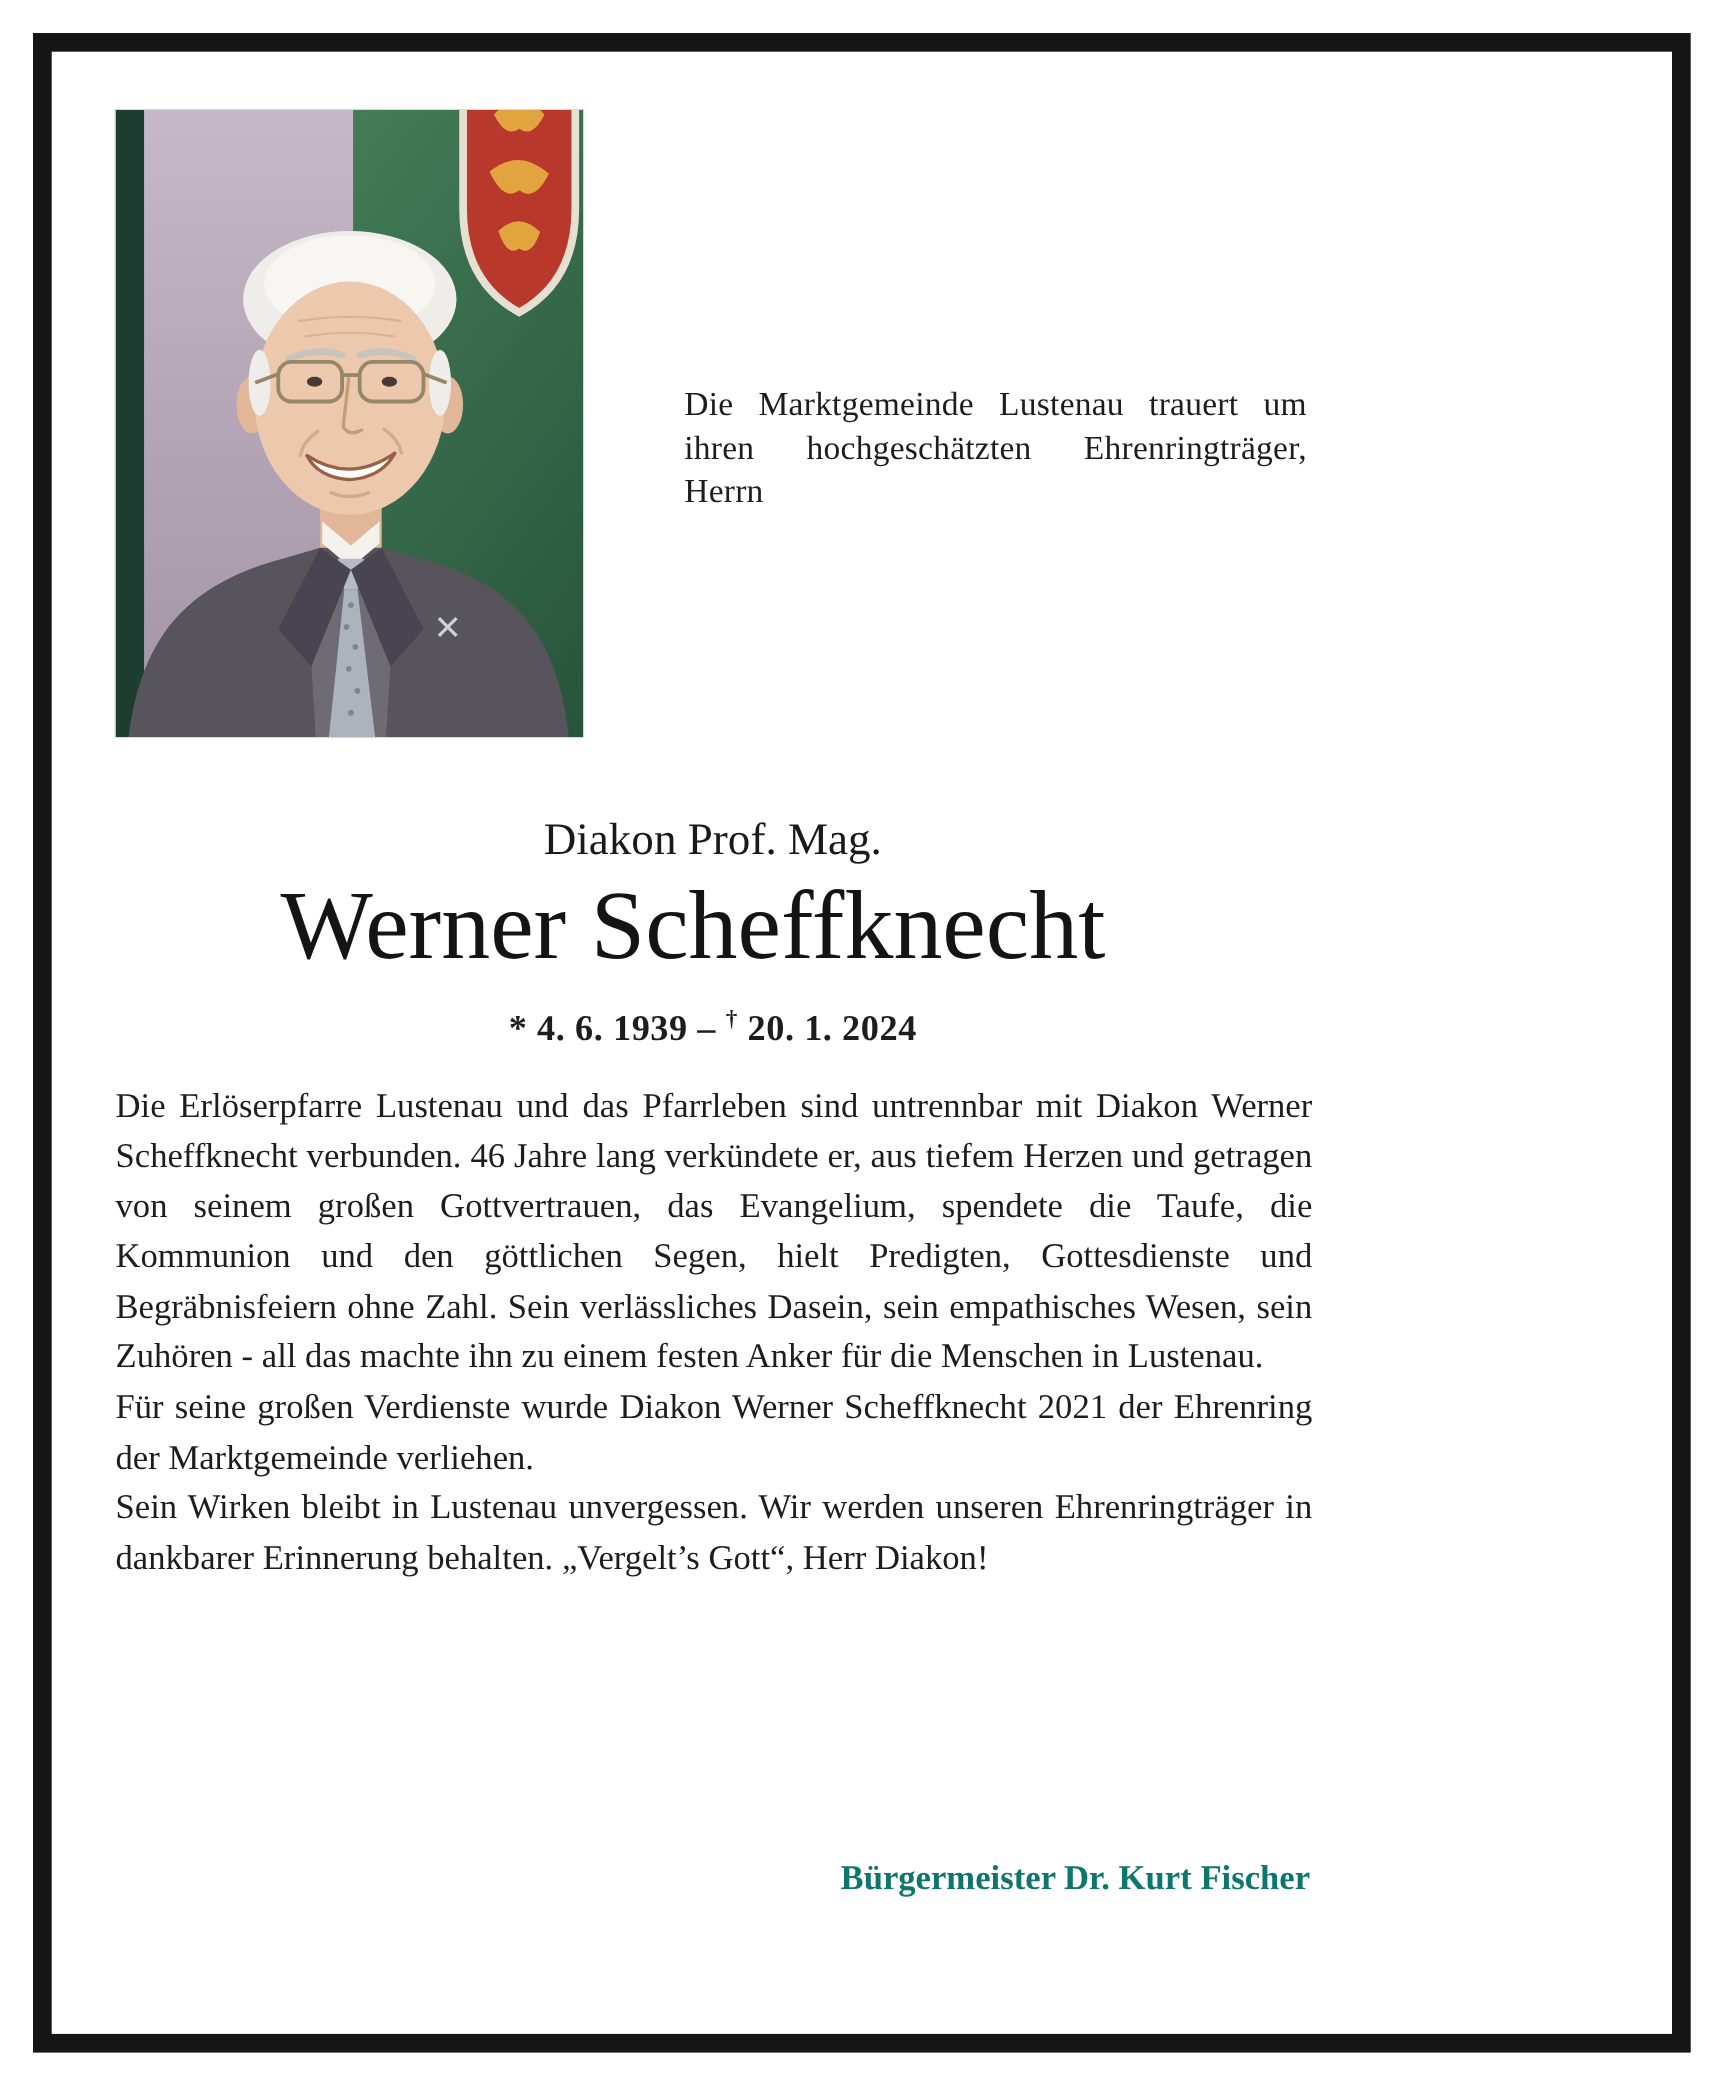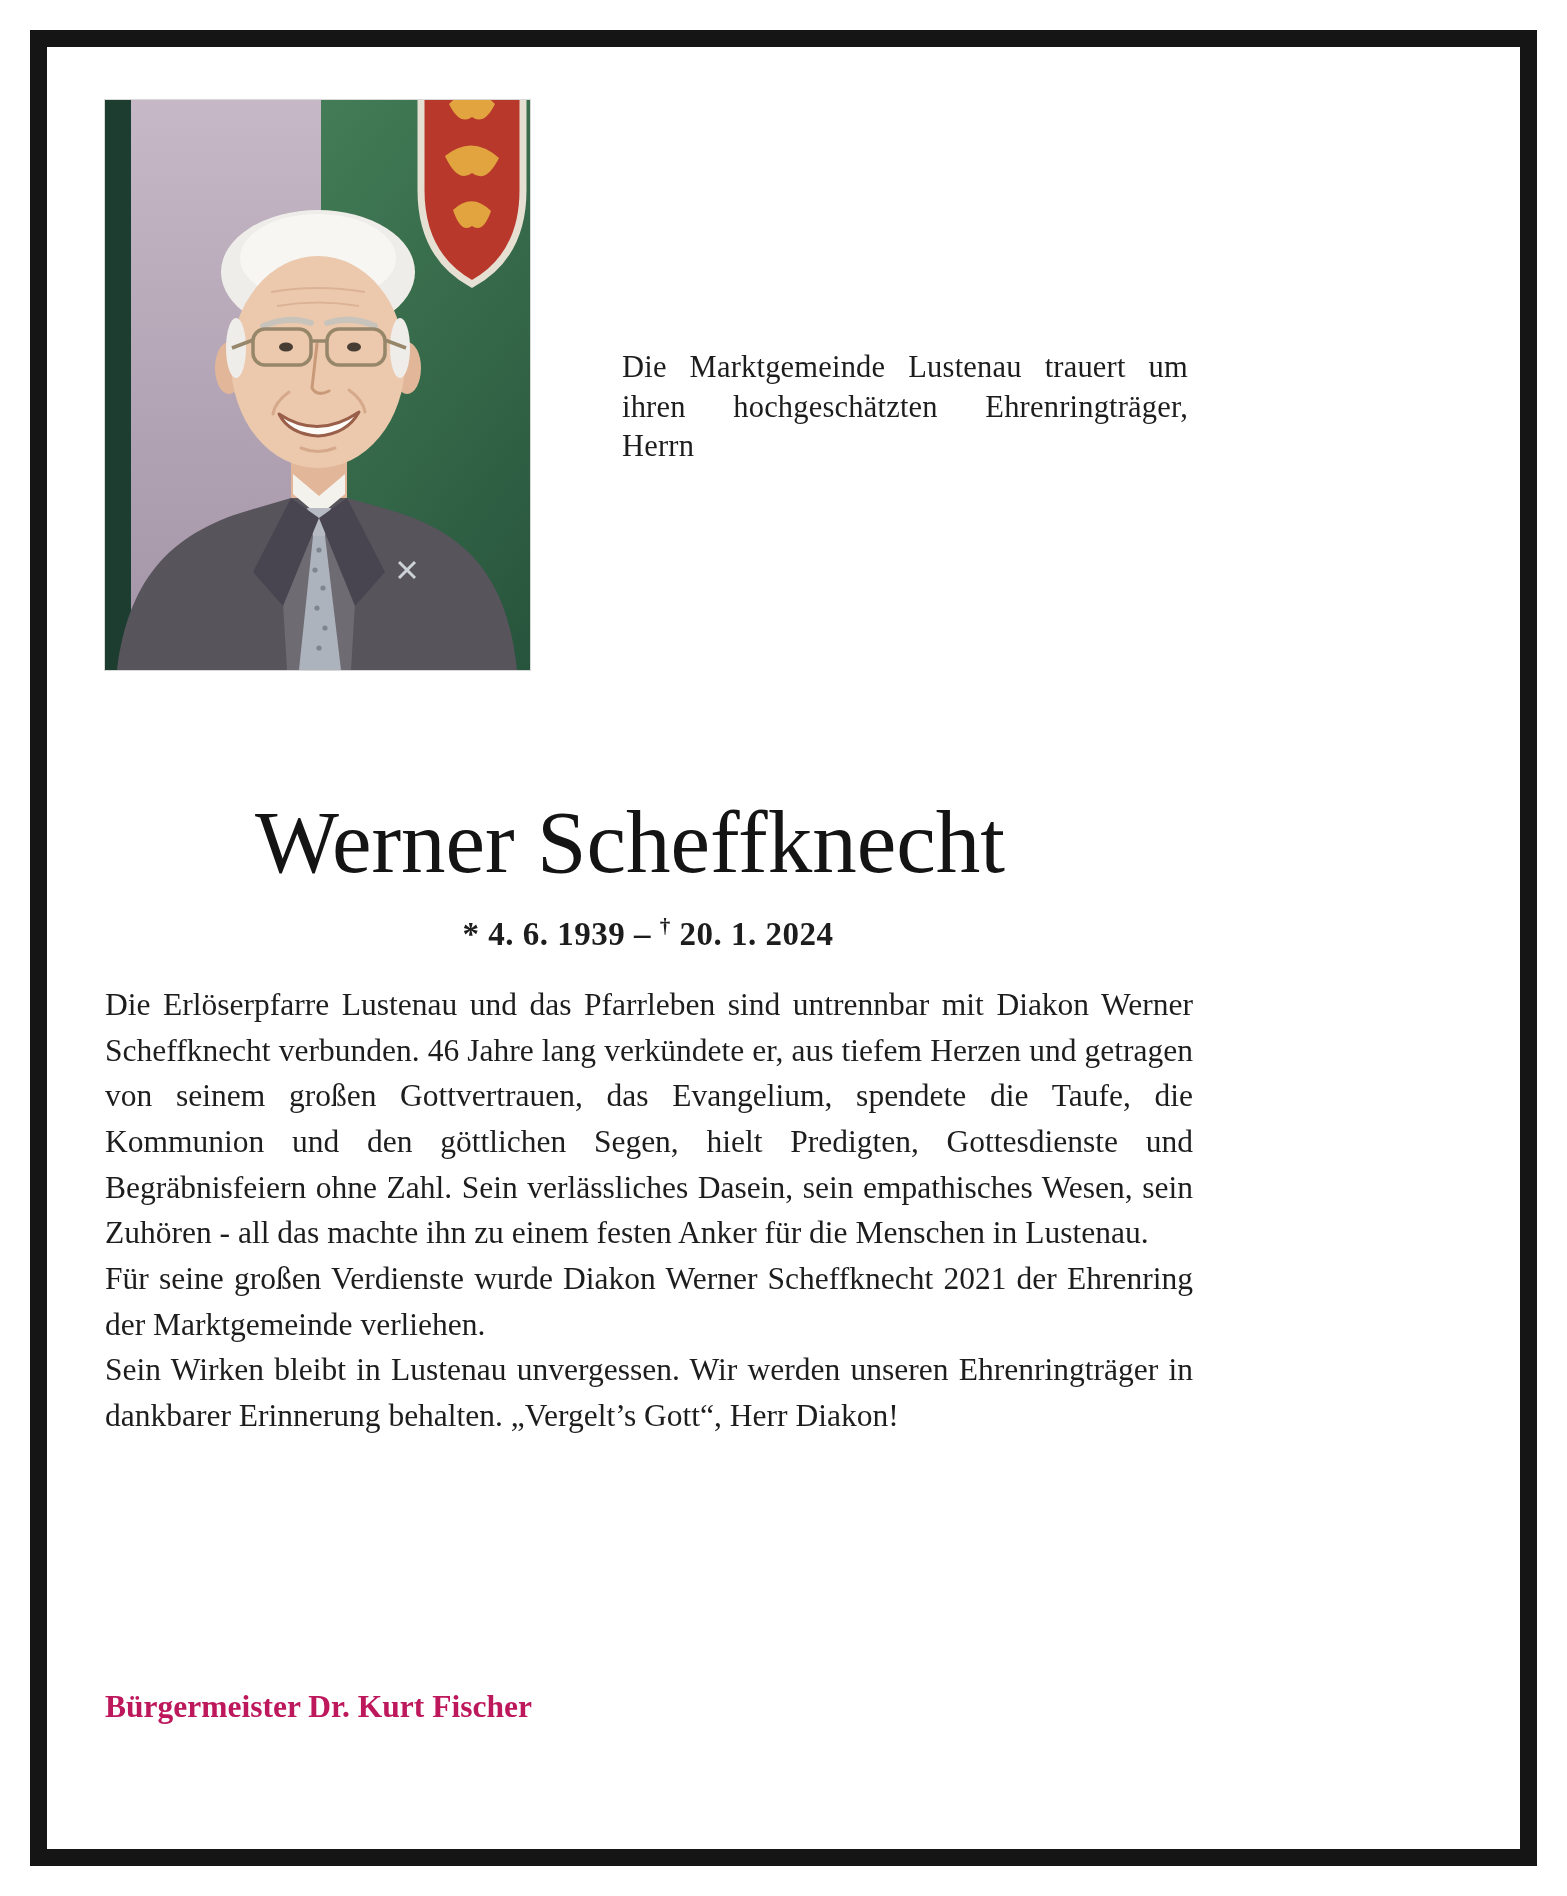--- a/index.html
+++ b/index.html
@@ -66,25 +66,25 @@
     width: 1088px;
     font-size: 31.5px;
     line-height: 1.45;
     text-align: justify;
   }
   .body-text p { margin: 0; }
   .signature {
     position: absolute;
     left: 105px; top: 1688px;
     width: 1086px;
-    text-align: left;
+    text-align: right;
     font-size: 31.5px;
     font-weight: bold;
     line-height: 1.22;
-    color: #be185d;
+    color: #0f766e;
   }
 </style>
 </head>
 <body>
 
 <div class="page">
 
   <div class="frame"></div>
 
   <div class="photo">
@@ -156,20 +156,21 @@
           <line x1="206" y1="241" x2="222" y2="241"></line>
           <line x1="148" y1="240" x2="127" y2="248"></line>
           <line x1="280" y1="240" x2="301" y2="248"></line>
         </g>
       </g>
     </svg>
   </div>
 
   <div class="intro">Die Marktgemeinde Lustenau trauert um ihren hochgeschätzten Ehrenring­träger, Herrn</div>
 
+  <div class="title-prefix">Diakon Prof. Mag.</div>
 
   <h1 class="name" style="margin:0; font-weight:normal;">Werner Scheffknecht</h1>
 
   <div class="dates">
     <span>* 4. 6. 1939</span>
     <span>–</span>
     <sup>†</sup>
     <span>20. 1. 2024</span>
   </div>
 

